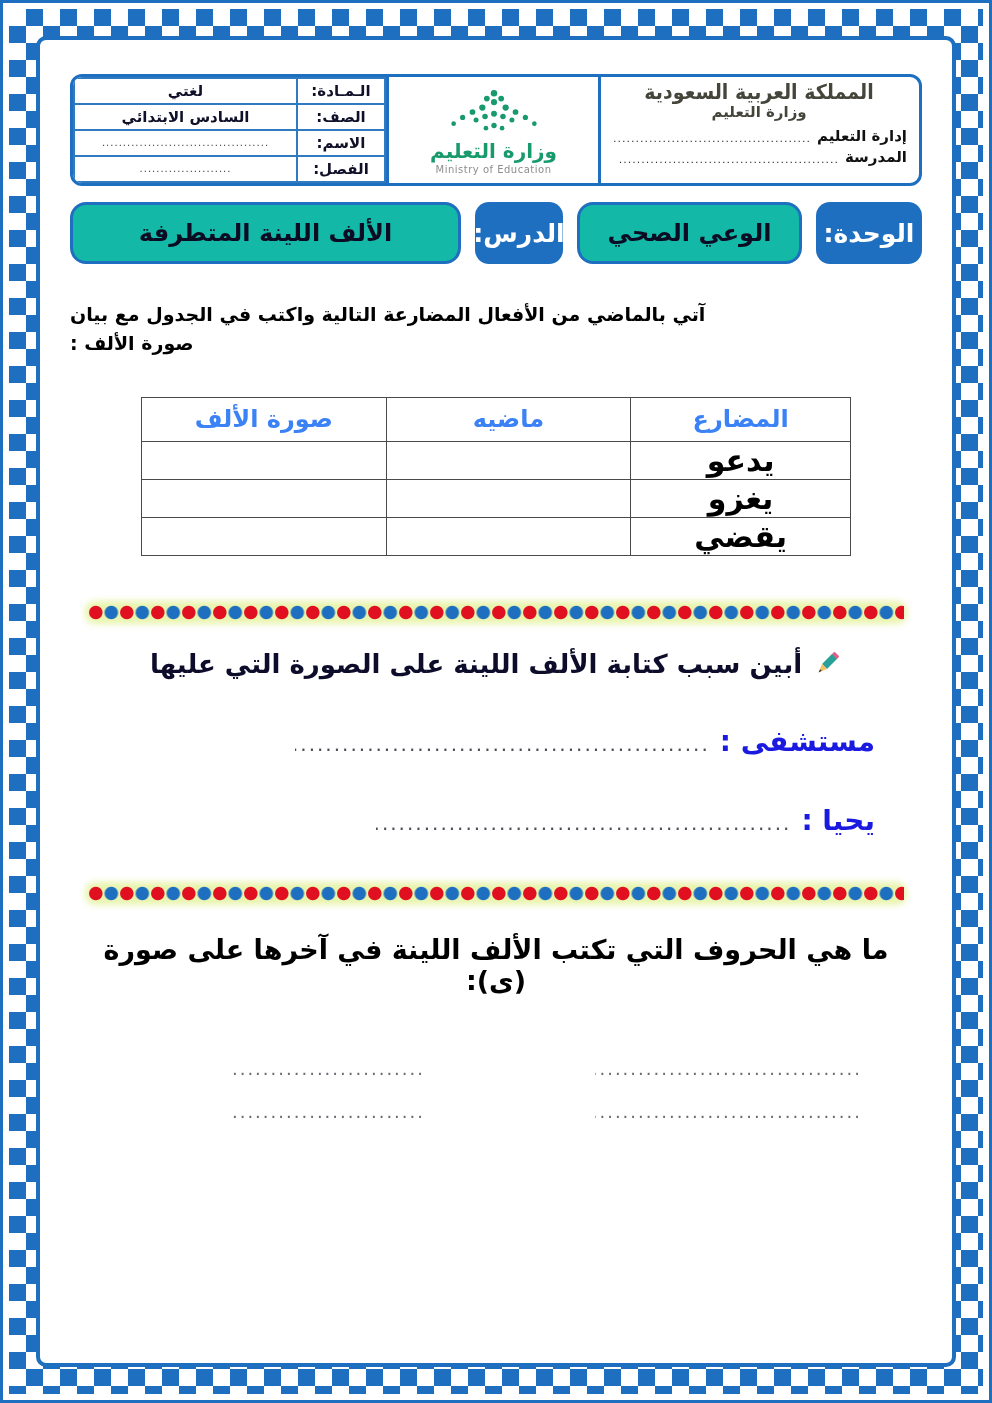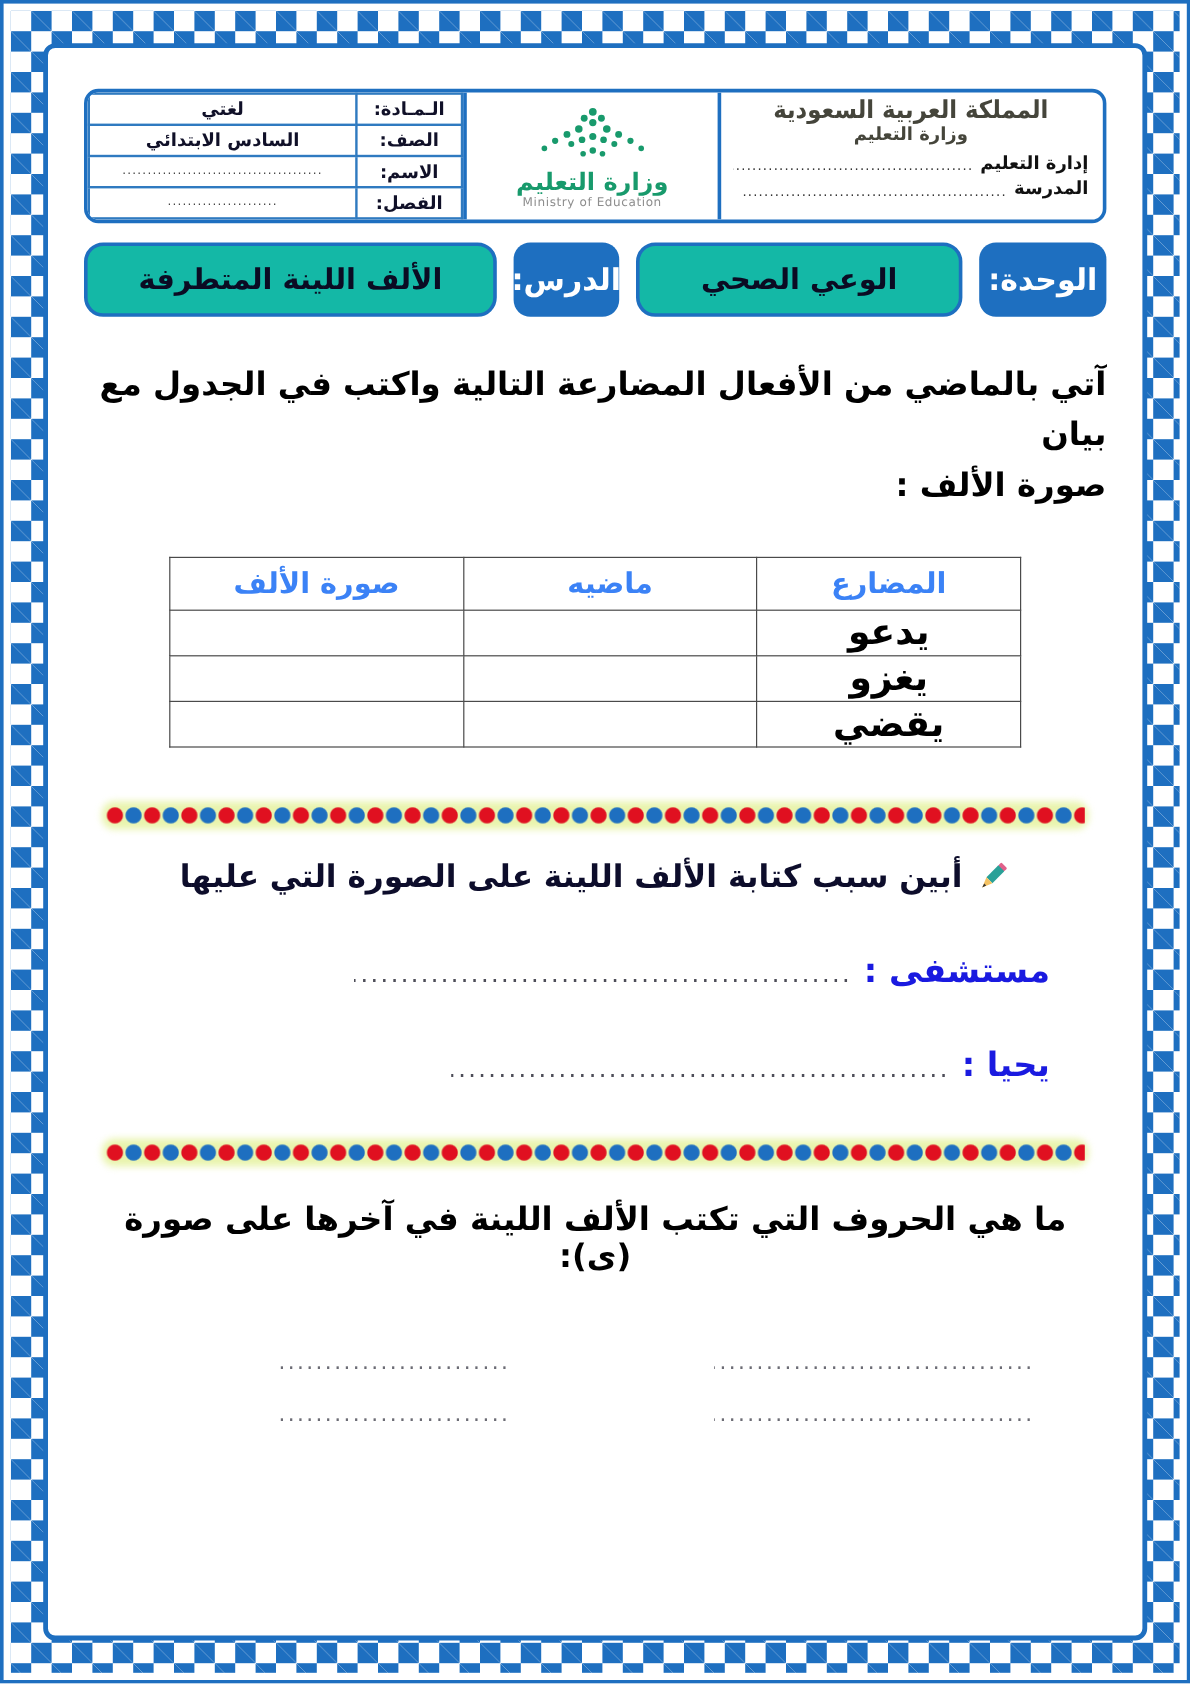--- a/index.html
+++ b/index.html
@@ -77,25 +77,25 @@
     display:flex; align-items:center; justify-content:center;
     padding:0 10px;
   }
   .unit-pill { width:106px; }
   .lesson-pill { width:88px; }
   .vbox {
     border:3px solid #1e6fc0; border-radius:16px; background:#14b8a6;
     display:flex; align-items:center; justify-content:center;
     font-size:24px; font-weight:bold; color:#0b0b23;
   }
-  .unit-vbox { width:272px; }
+  .unit-vbox { width:225px; }
   .lesson-vbox { flex:1; }
 
   
-  .prompt { margin-top:36px; text-align:right; font-size:27px; font-weight:bold; color:#000; line-height:1.55; }
+  .prompt { margin-top:36px; text-align:left; font-size:19px; font-weight:bold; color:#000; line-height:1.55; }
   .verbs-table { margin:38px auto 0 auto; width:710px; border-collapse:collapse; }
   .verbs-table th, .verbs-table td { border:1.5px solid #4a4a4a; text-align:center; vertical-align:middle; background:#fff; }
   .verbs-table th { height:44px; color:#3b82f6; font-size:24px; font-weight:bold; }
   .verbs-table td { height:38px; }
   .verbs-table .col-present { width:31%; }
   .verbs-table .col-past { width:34.5%; }
   .verbs-table .col-alif { width:34.5%; }
   .present-cell { font-size:30px; font-weight:bold; color:#000; }
 
   

